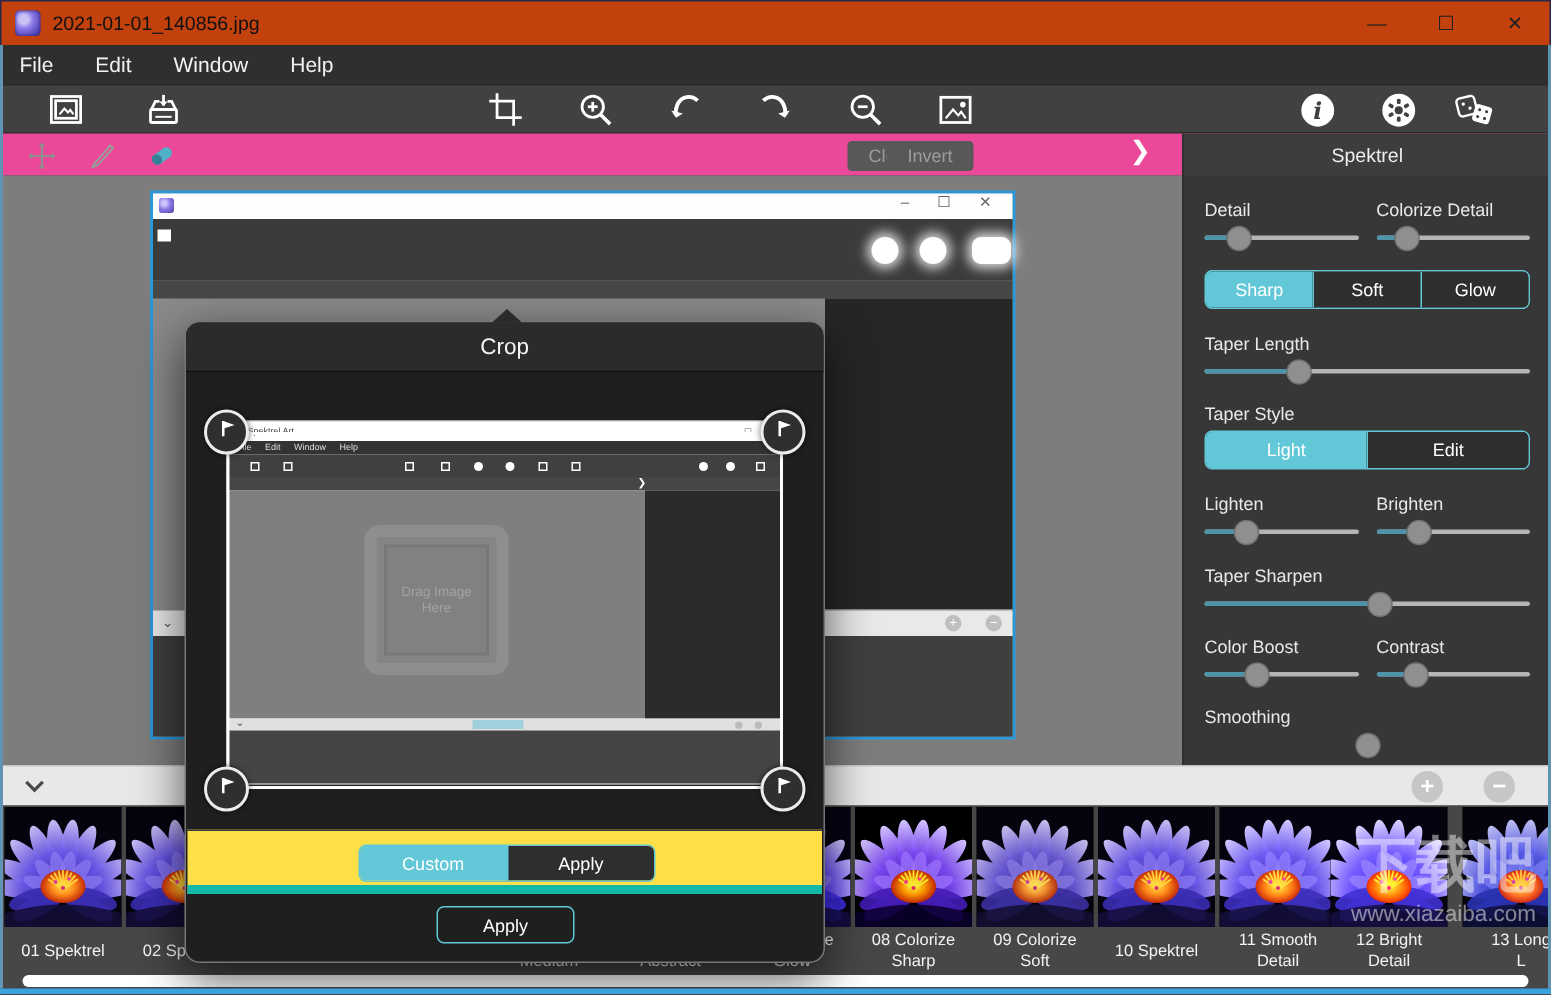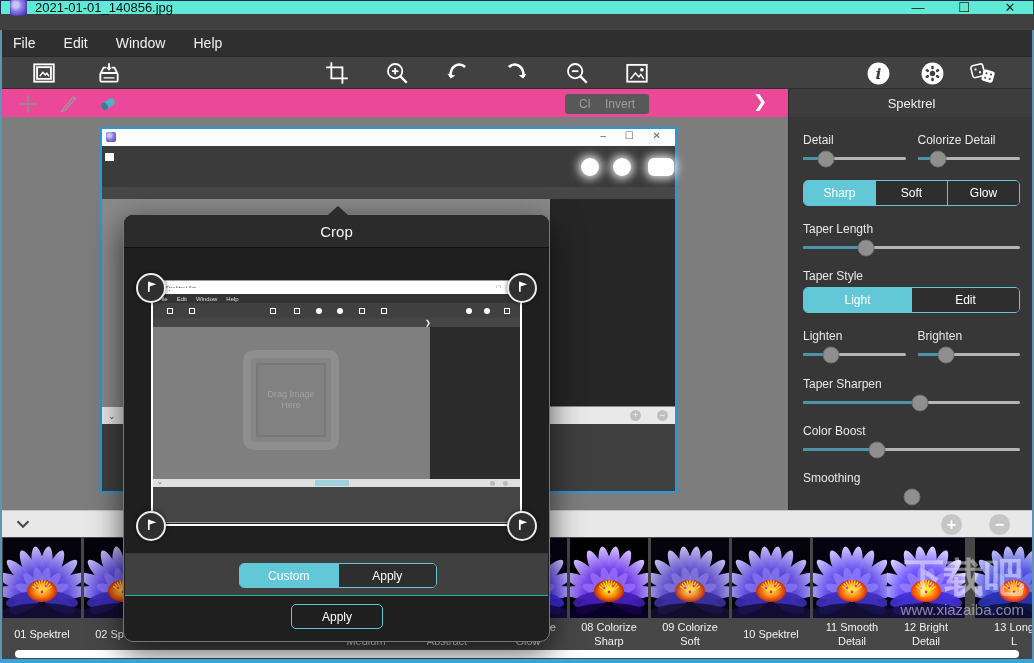--- a/index.html
+++ b/index.html
@@ -3,21 +3,21 @@
 <meta charset="utf-8">
 <style>
   html,body{margin:0;padding:0;background:#3a3a3a;}
   *{box-sizing:border-box;}
   .win{
     position:relative;width:1034px;height:663px;overflow:hidden;
     font-family:"Liberation Sans","DejaVu Sans",sans-serif;
     background:#404040;
   }
   
-  .titlebar{position:absolute;left:0;top:0;width:1034px;height:14px;background:#5eead4;
+  .titlebar{position:absolute;left:0;top:0;width:1034px;height:30px;background:#c2410c;
     border:1px solid #26264e;border-bottom:none;display:flex;align-items:center;}
   .app-icon{width:17px;height:17px;margin-left:9px;border-radius:3px;
     background:radial-gradient(circle at 35% 35%, #c9c2f5 0 18%, #8b7ae8 40%, #5747b8 75%, #3c2f8a 100%);
     box-shadow:inset 0 0 2px #2a2070;}
   .title-text{margin-left:8px;font-size:13px;color:#111;}
   .tb-controls{margin-left:auto;display:flex;height:100%;}
   .tb-btn{width:46px;height:100%;display:flex;align-items:center;justify-content:center;
     font-size:13px;color:#222;}
   
   .menubar{position:absolute;left:0;top:30px;width:1034px;height:26px;background:#2f2f2f;
@@ -110,22 +110,22 @@
   .dragbox-inner div{font-size:9px;color:#a2a2a2;line-height:1.25;}
   .mini-lightbar{position:absolute;left:0;top:198px;right:0;height:8px;background:#e0e0e0;}
   .mini-chev2{position:absolute;left:5px;top:-1px;font-size:7px;color:#555;}
   .mini-scroll{position:absolute;left:163px;top:1px;width:34px;height:6px;background:#9fd0dc;}
   .mini-circ{position:absolute;top:1.5px;width:5px;height:5px;border-radius:50%;background:#bbb;}
   .mini-bottom{position:absolute;left:0;top:206px;right:0;bottom:0;background:#454545;}
   .crop-rect{position:absolute;left:27px;top:39px;width:371px;height:238px;border:2px solid #fff;}
   .handle{position:absolute;width:30px;height:30px;border-radius:50%;background:#2f2f2f;
     border:2px solid #ececec;display:flex;align-items:center;justify-content:center;z-index:5;
     box-shadow:0 0 4px rgba(0,0,0,.6);}
-  .dlg-modes-band{position:absolute;left:1px;right:1px;top:338px;height:43px;background:#404040;
-    border-top:1px solid #3a3a3a;border-bottom:1px solid #14b8a6;}
+  .dlg-modes-band{position:absolute;left:1px;right:1px;top:338px;height:43px;background:#fde047;
+    border-top:1px solid #3a3a3a;border-bottom:6px solid #14b8a6;}
   .dlg-seg{position:absolute;left:114px;top:9px;width:198px;height:25px;display:flex;
     border:1px solid #62c8d8;border-radius:5px;overflow:hidden;}
   .dlg-seg .seg-opt{font-size:12px;}
   .apply-btn{position:absolute;left:167px;top:389px;width:92px;height:25px;background:transparent;
     border:1px solid #62c8d8;border-radius:5px;color:#fff;font-size:12px;
     display:flex;align-items:center;justify-content:center;}
   
   .strip-header{position:absolute;left:0;top:510px;width:1034px;height:27px;background:#e8e8e8;
     border-top:1px solid #c4c4c4;}
   .sh-chevron{position:absolute;left:12px;top:2px;}
@@ -405,20 +405,28 @@
         </div>
         <div class="p-row p-pair" style="margin-top: 6px;">
           <div class="p-slider">
             <div class="sl-label">Color Boost</div>
             <div class="sl-track-wrap">
               <div class="sl-track"></div>
               <div class="sl-fill" style="width: 34%;"></div>
               <div class="sl-thumb" style="left: 34%;"></div>
             </div>
           </div>
+          <div class="p-slider">
+            <div class="sl-label">Contrast</div>
+            <div class="sl-track-wrap">
+              <div class="sl-track"></div>
+              <div class="sl-fill" style="width: 26%;"></div>
+              <div class="sl-thumb" style="left: 26%;"></div>
+            </div>
+          </div>
         </div>
         <div class="p-row" style="margin-top: 6px;">
           <div class="p-slider">
             <div class="sl-label">Smoothing</div>
             <div class="sl-track-wrap">
               <div class="sl-thumb" style="left: 50%;"></div>
             </div>
           </div>
         </div>
       </div>

